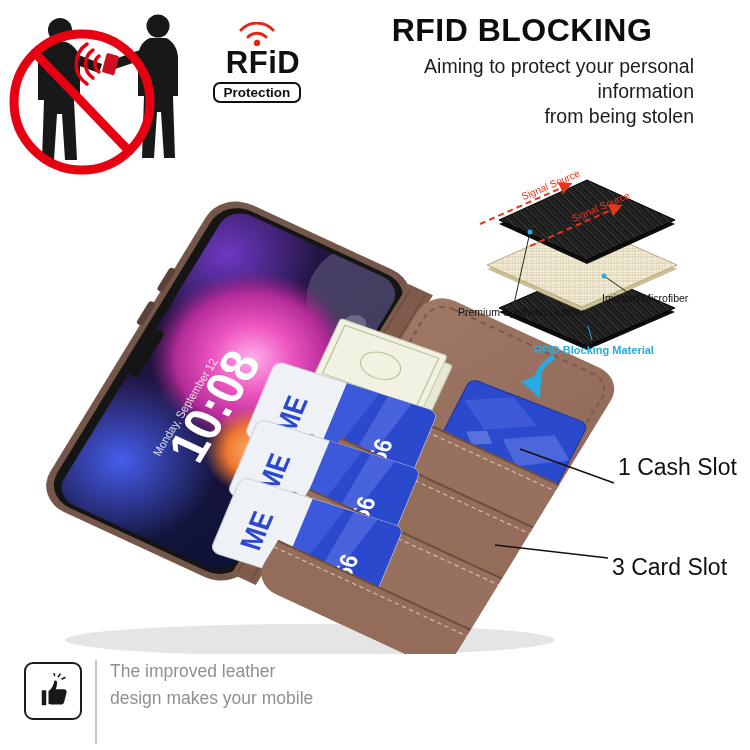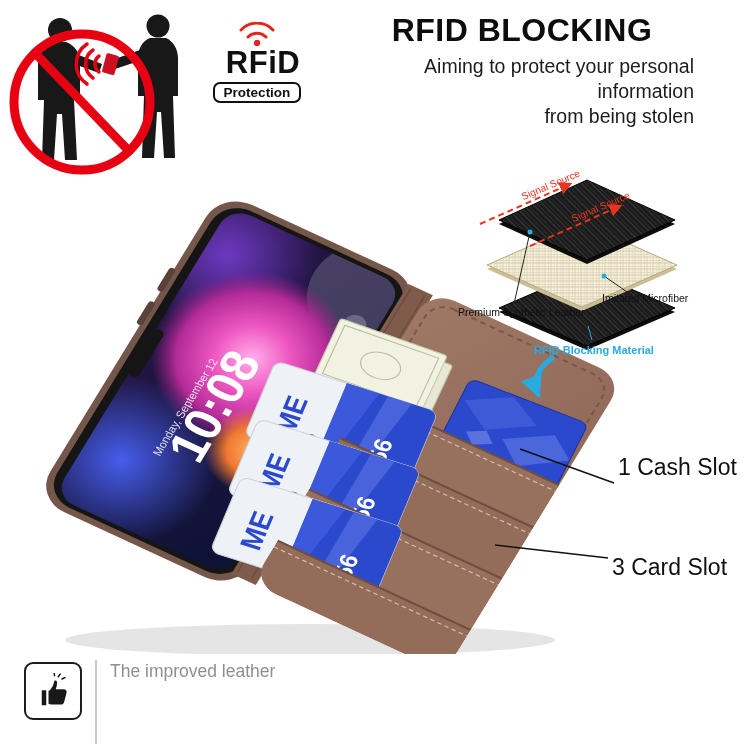--- a/index.html
+++ b/index.html
@@ -261,16 +261,17 @@
     <div class="thumb-box">
       <svg width="36" height="36" viewBox="0 0 48 48">
         <path d="M9 23 h6 v20 h-6 z" fill="#181818"></path>
         <path d="M18 42 V24 c3-1.5 6.5-7 7.5-12.5 c0.4-2.2 3.8-1.8 3.9 0.8 c0.1 3.5-0.8 7-1.7 9.2 h10.8 c2.4 0 4.2 2.2 3.6 4.5 l-3.2 12.5 c-0.5 2-2.3 3.5-4.4 3.5 H22 c-1.5 0-3-0.5-4-1 z" fill="#181818"></path>
         <path d="M31 5 l2.5-3.5 M36 8 l4-2 M26 3.5 l-0.5-3.5" stroke="#181818" stroke-width="2" fill="none" stroke-linecap="round"></path>
       </svg>
     </div>
     <div class="footer-divider"></div>
     <div class="footer-text">
       <div>The improved leather</div>
+      <div>design makes your mobile</div>
     </div>
   </div>
 
 </div>
 
 </body></html>

